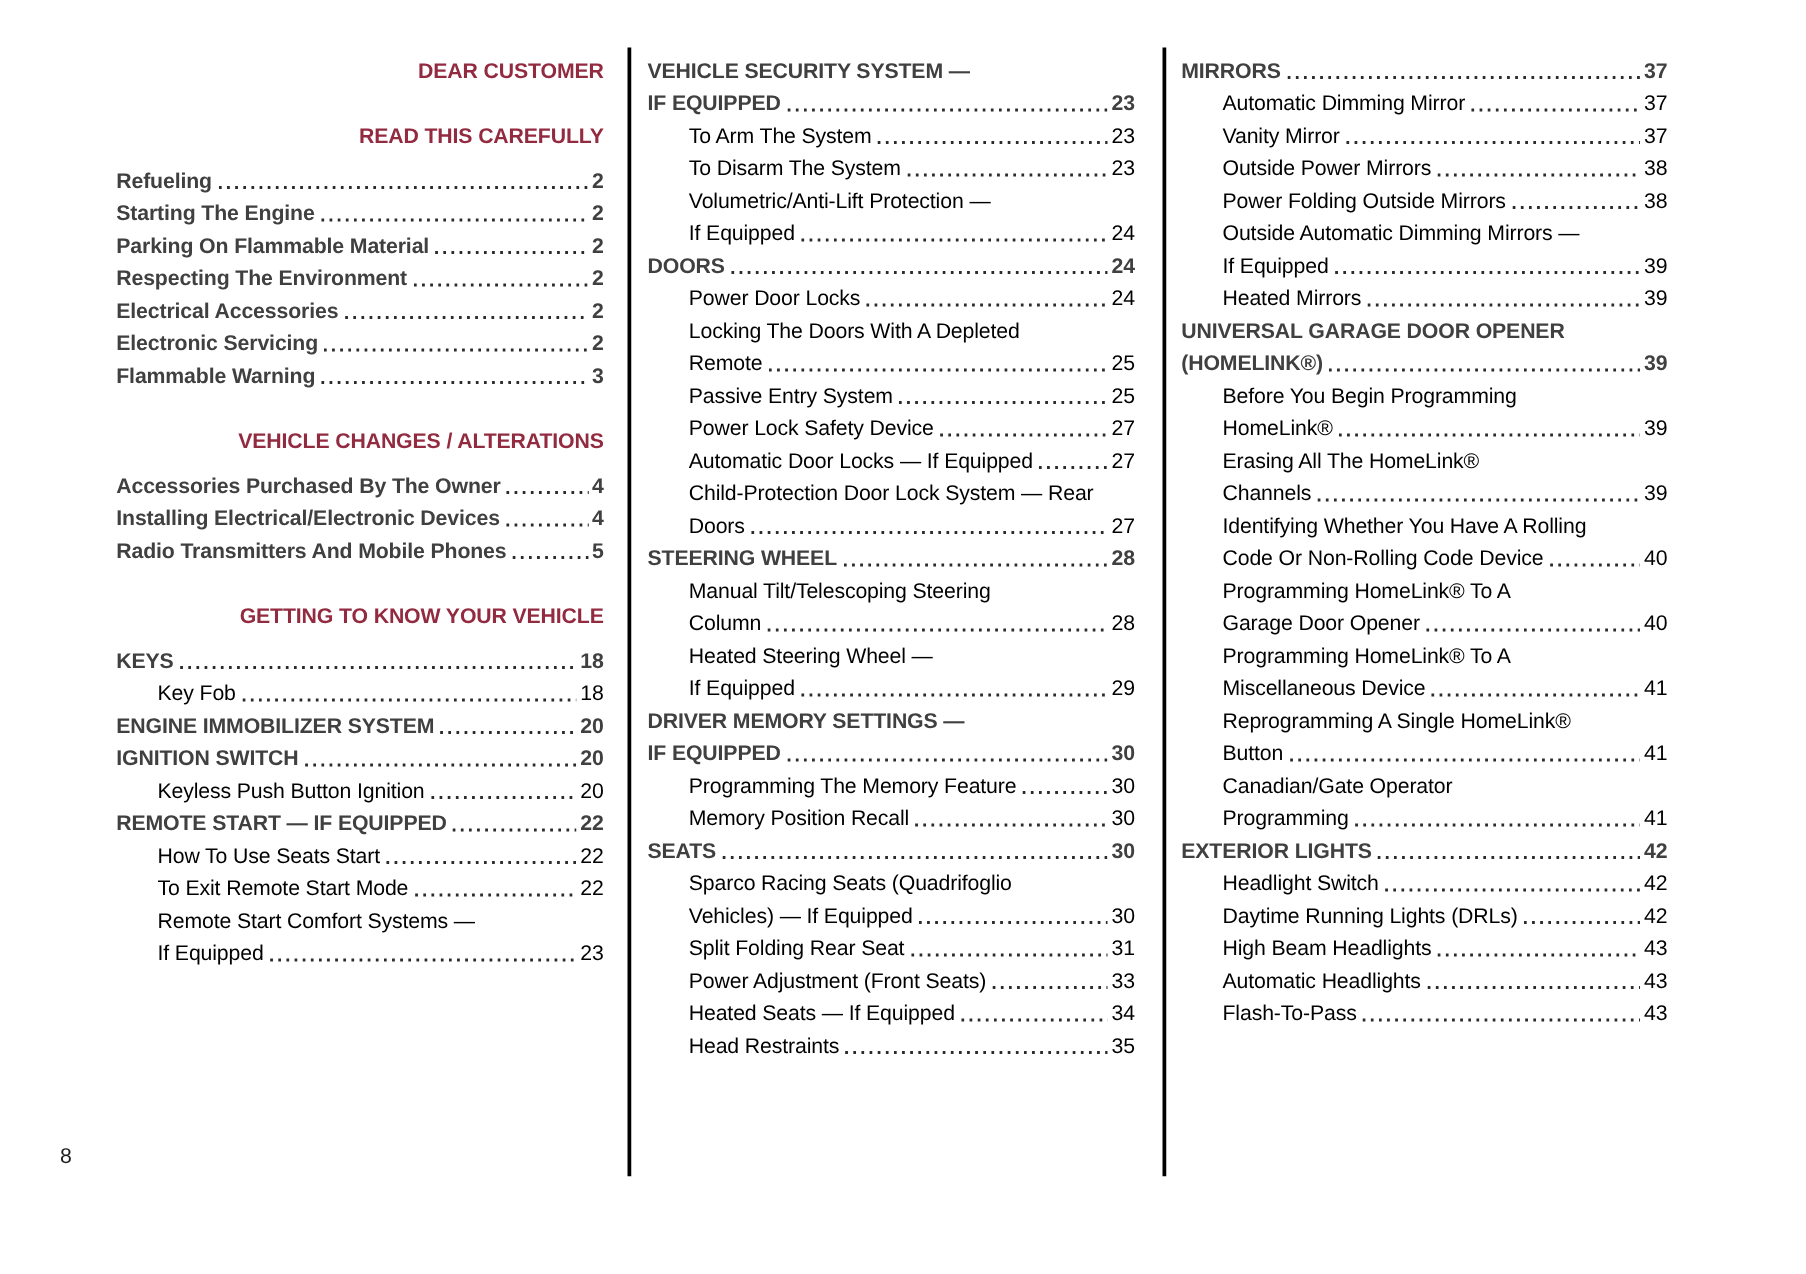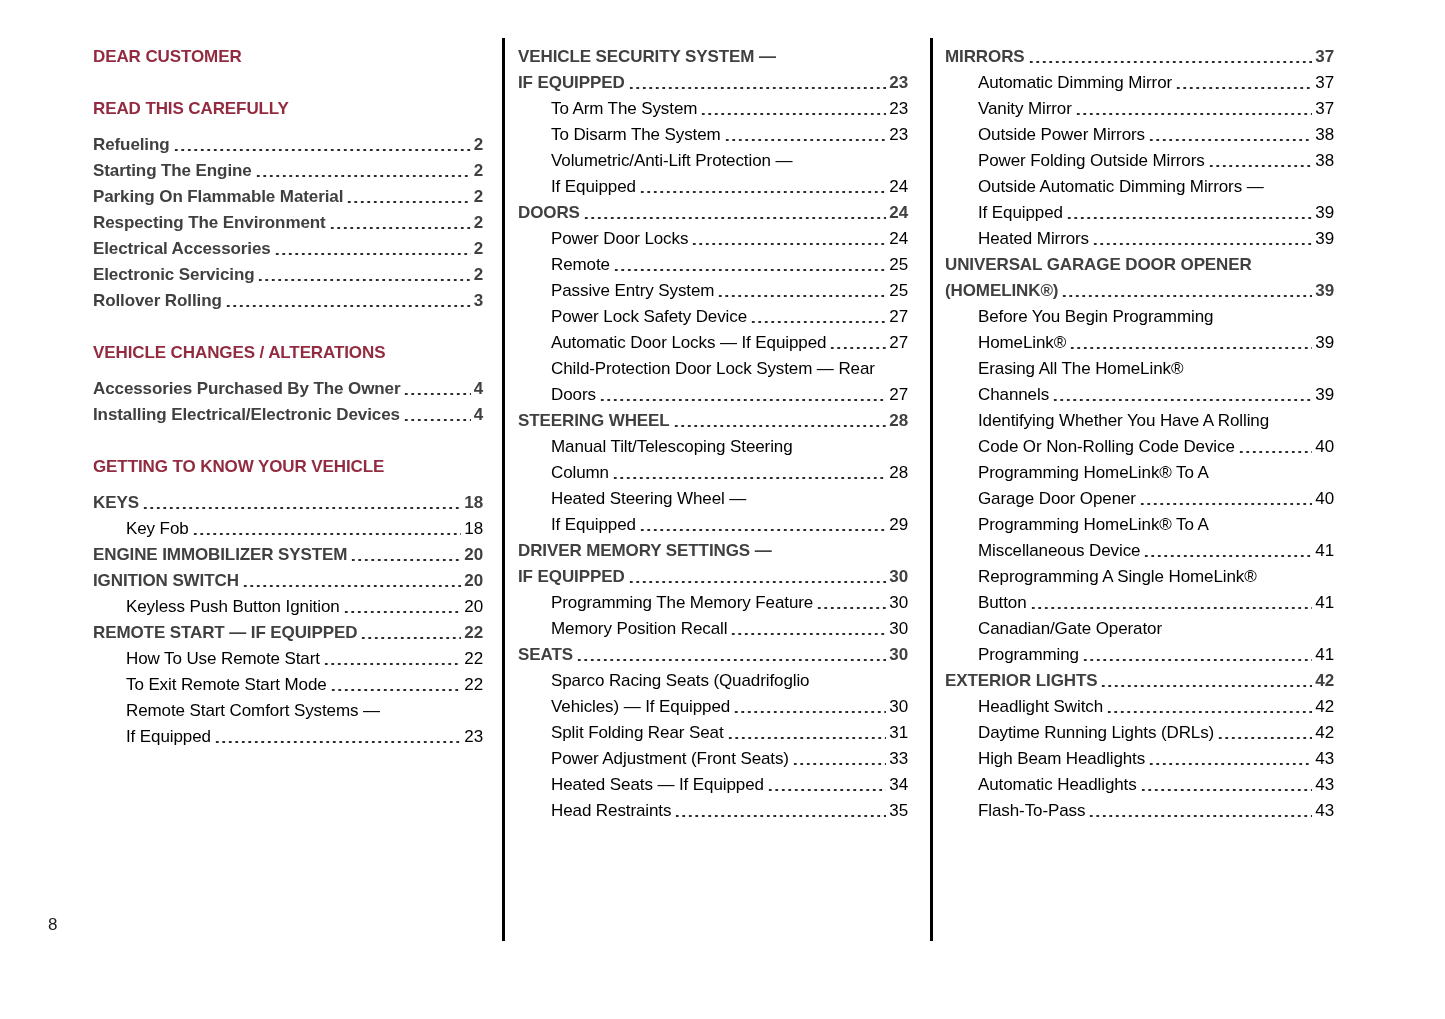--- a/index.html
+++ b/index.html
@@ -32,20 +32,21 @@
     margin-top:-6px;
     flex:none;
   }
   .div1 { margin-left:19px; }
   .div2 { margin-left:22px; }
 
   .toc-heading {
     color:var(--accent);
     font-weight:700;
     margin:26px 0 10px 0;
+    text-align:right;
   }
   .toc-column .toc-heading:first-child { margin-top:0; }
 
   .toc-entry.main { font-weight:700; color:#404040; }
   .toc-entry.sub  { padding-left:33px; font-weight:400; color:#000000; }
 
   .toc-line { display:flex; }
   .toc-text { white-space:nowrap; }
   .toc-dots {
     flex:1 1 auto;
@@ -111,40 +112,47 @@
         </div>
         <div class="toc-entry main">
           <div class="toc-line">
             <span class="toc-text">Electronic Servicing</span>
             <span class="toc-dots"></span>
             <span class="toc-page">2</span>
           </div>
         </div>
         <div class="toc-entry main">
           <div class="toc-line">
-            <span class="toc-text">Rollover Rolling</span>
+            <span class="toc-text">Flammable Warning</span>
             <span class="toc-dots"></span>
             <span class="toc-page">3</span>
           </div>
         </div>
         <div class="toc-heading">VEHICLE CHANGES / ALTERATIONS</div>
         <div class="toc-entry main">
           <div class="toc-line">
             <span class="toc-text">Accessories Purchased By The Owner</span>
             <span class="toc-dots"></span>
             <span class="toc-page">4</span>
           </div>
         </div>
         <div class="toc-entry main">
           <div class="toc-line">
             <span class="toc-text">Installing Electrical/Electronic Devices</span>
             <span class="toc-dots"></span>
             <span class="toc-page">4</span>
           </div>
         </div>
+        <div class="toc-entry main">
+          <div class="toc-line">
+            <span class="toc-text">Radio Transmitters And Mobile Phones</span>
+            <span class="toc-dots"></span>
+            <span class="toc-page">5</span>
+          </div>
+        </div>
         <div class="toc-heading">GETTING TO KNOW YOUR VEHICLE</div>
         <div class="toc-entry main">
           <div class="toc-line">
             <span class="toc-text">KEYS</span>
             <span class="toc-dots"></span>
             <span class="toc-page">18</span>
           </div>
         </div>
         <div class="toc-entry sub">
           <div class="toc-line">
@@ -176,21 +184,21 @@
         </div>
         <div class="toc-entry main">
           <div class="toc-line">
             <span class="toc-text">REMOTE START — IF EQUIPPED</span>
             <span class="toc-dots"></span>
             <span class="toc-page">22</span>
           </div>
         </div>
         <div class="toc-entry sub">
           <div class="toc-line">
-            <span class="toc-text">How To Use Remote Start</span>
+            <span class="toc-text">How To Use Seats Start</span>
             <span class="toc-dots"></span>
             <span class="toc-page">22</span>
           </div>
         </div>
         <div class="toc-entry sub">
           <div class="toc-line">
             <span class="toc-text">To Exit Remote Start Mode</span>
             <span class="toc-dots"></span>
             <span class="toc-page">22</span>
           </div>
@@ -250,20 +258,23 @@
           </div>
         </div>
         <div class="toc-entry sub">
           <div class="toc-line">
             <span class="toc-text">Power Door Locks</span>
             <span class="toc-dots"></span>
             <span class="toc-page">24</span>
           </div>
         </div>
         <div class="toc-entry sub">
+          <div class="toc-line">
+            <span class="toc-text">Locking The Doors With A Depleted</span>
+          </div>
           <div class="toc-line">
             <span class="toc-text">Remote</span>
             <span class="toc-dots"></span>
             <span class="toc-page">25</span>
           </div>
         </div>
         <div class="toc-entry sub">
           <div class="toc-line">
             <span class="toc-text">Passive Entry System</span>
             <span class="toc-dots"></span>

